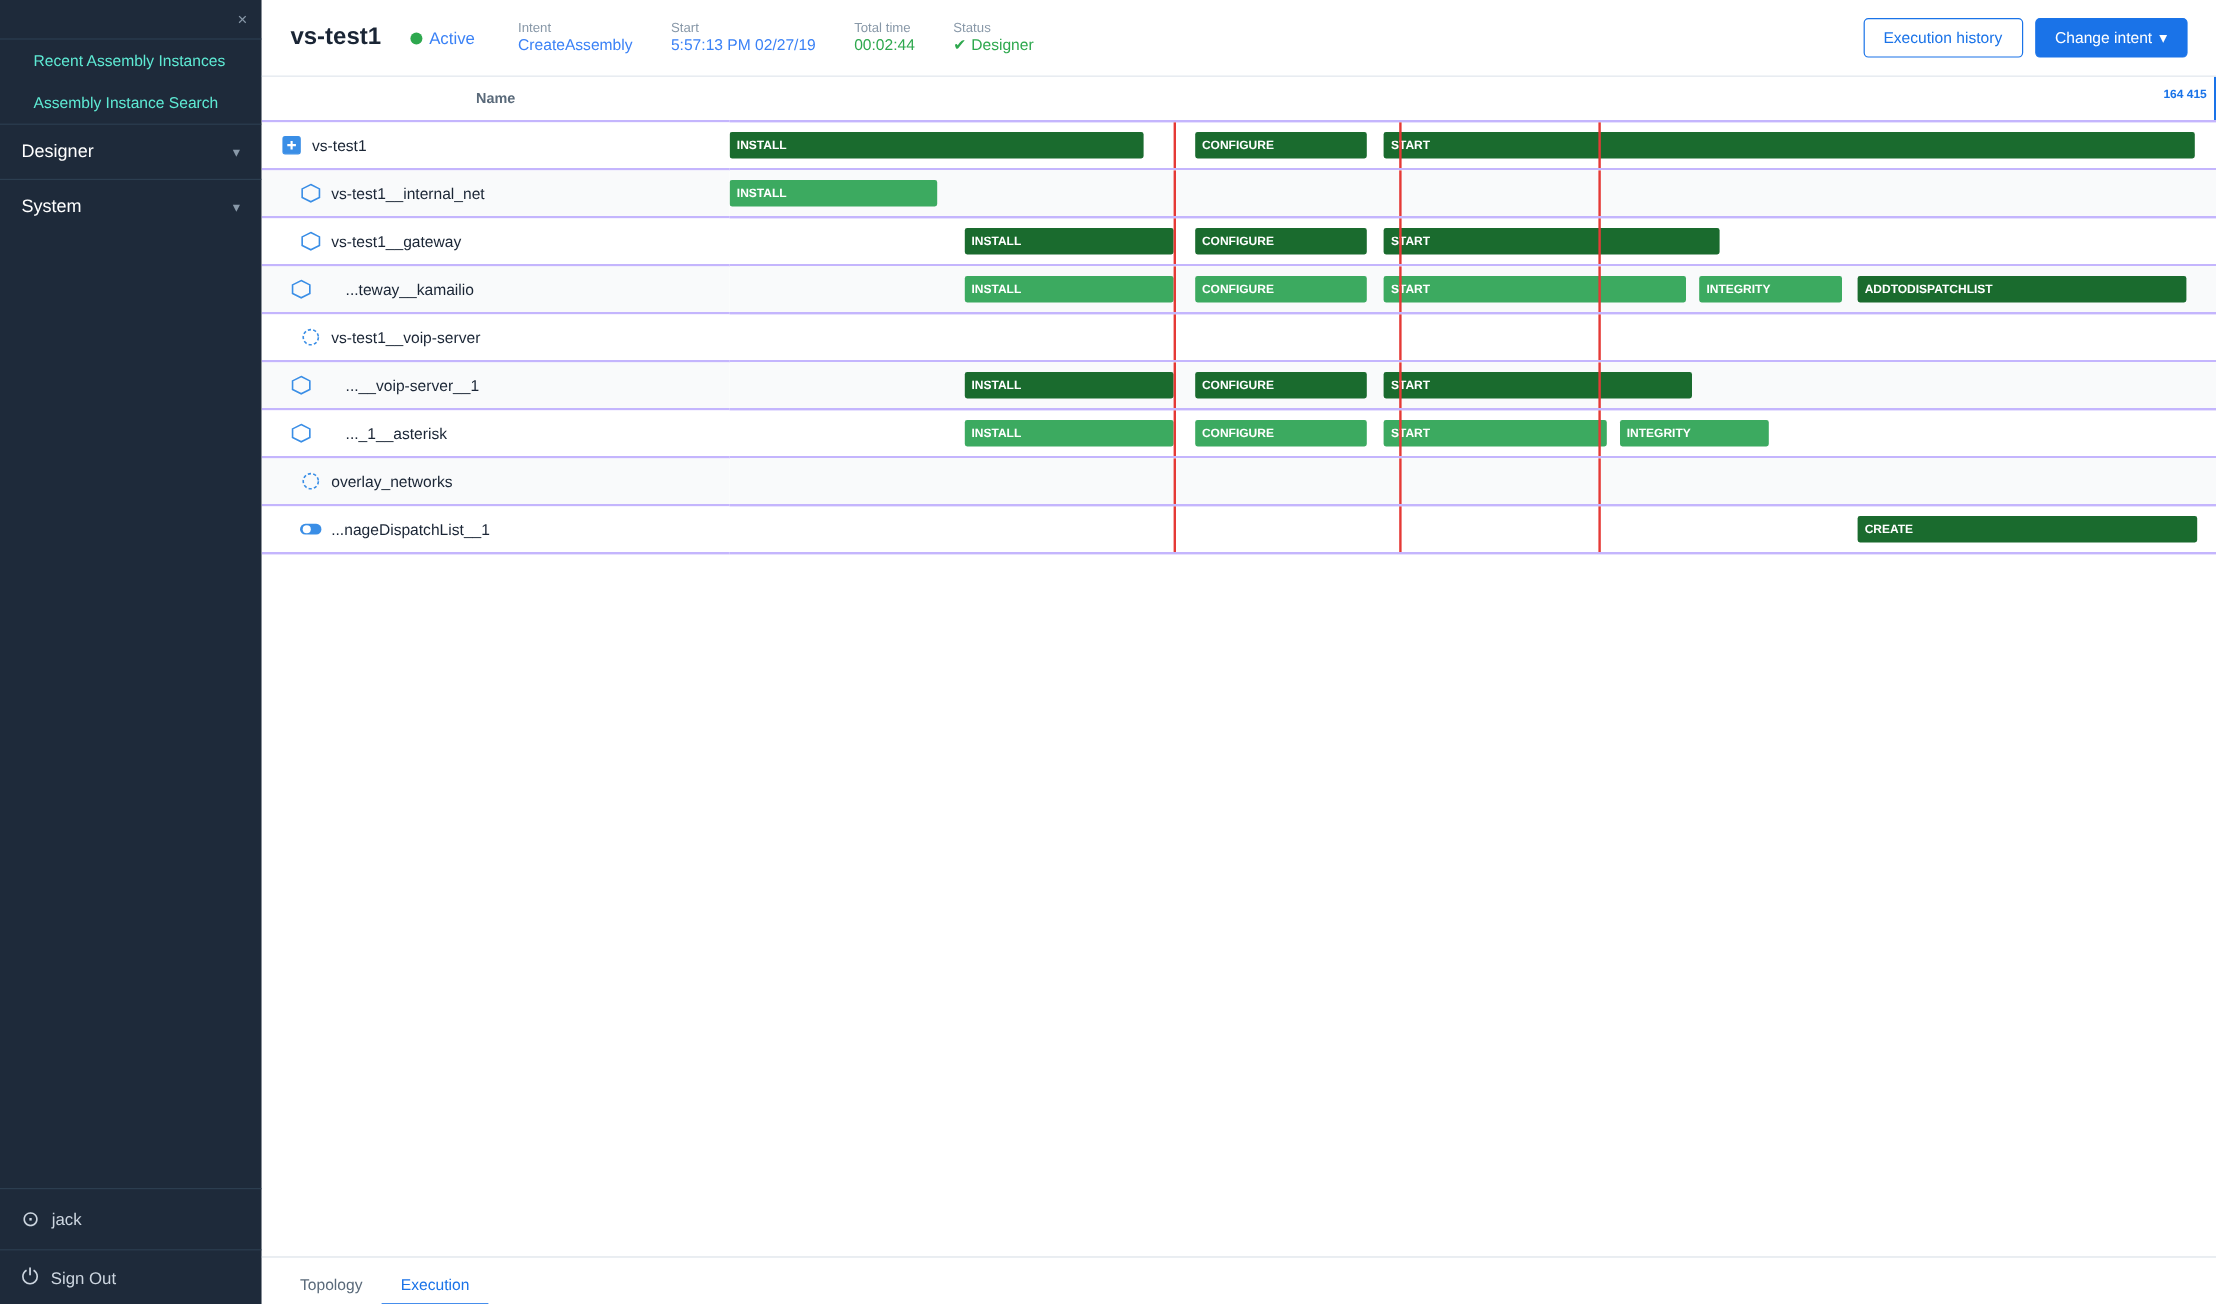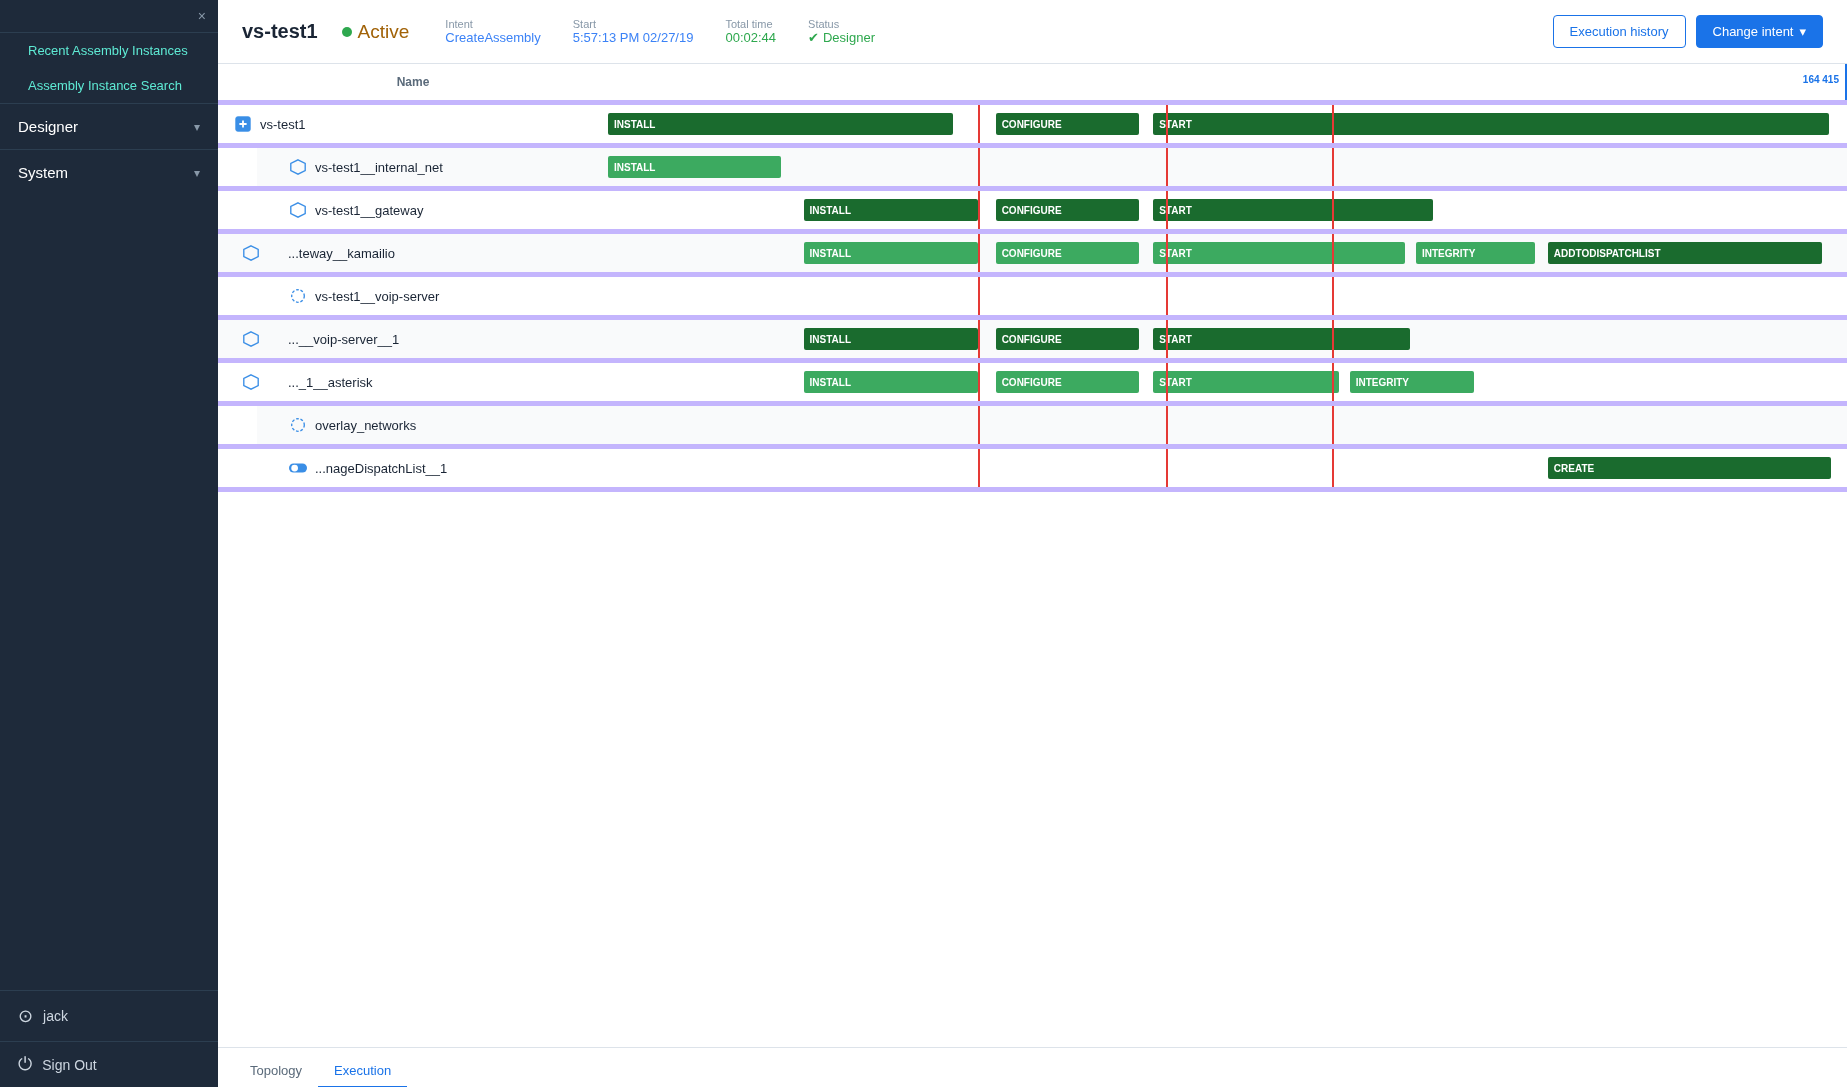--- a/index.html
+++ b/index.html
@@ -87,22 +87,22 @@
     }
     .header-title {
       font-size: 20px;
       font-weight: 600;
       color: #1a2535;
     }
     .status-active {
       display: flex;
       align-items: center;
       gap: 6px;
-      color: #a16207;
-      font-size: 19px;
+      color: #3b82f6;
+      font-size: 14px;
       font-weight: 500;
     }
     .status-dot {
       width: 10px; height: 10px;
       background: #2ea84e;
       border-radius: 50%;
     }
     .header-meta {
       display: flex;
       gap: 32px;
@@ -144,21 +144,21 @@
       overflow: auto;
       background: #fff;
     }
 
     .timeline-table {
       width: 100%;
       border-collapse: collapse;
       min-width: 1400px;
     }
     .timeline-table th, .timeline-table td {
-      border-bottom: 5px solid #c4b5fd;
+      border-bottom: 2px solid #c4b5fd;
     }
     .name-col {
       width: 390px;
       min-width: 390px;
     }
     .name-header {
       padding: 10px 16px;
       font-size: 12px;
       font-weight: 600;
       color: #5a6a7a;
@@ -190,21 +190,21 @@
       background: #fff;
       display: flex;
       align-items: center;
       gap: 8px;
       white-space: nowrap;
       position: sticky;
       left: 0;
       z-index: 1;
       min-height: 38px;
     }
-    .name-cell.indent-1 { padding-left: 32px; margin-left: 39px; }
+    .name-cell.indent-1 { padding-left: 32px; }
     .name-cell.indent-2 { padding-left: 24px; gap: 28px; }
     .row-icon { width: 18px; height: 18px; flex-shrink: 0; }
     .gantt-cell {
       position: relative;
       height: 38px;
       vertical-align: middle;
     }
     .gantt-row { height: 38px; }
     .gantt-row:nth-child(even) .gantt-cell { background: #f9fafb; }
     .gantt-row:nth-child(even) .name-cell { background: #f9fafb; }

